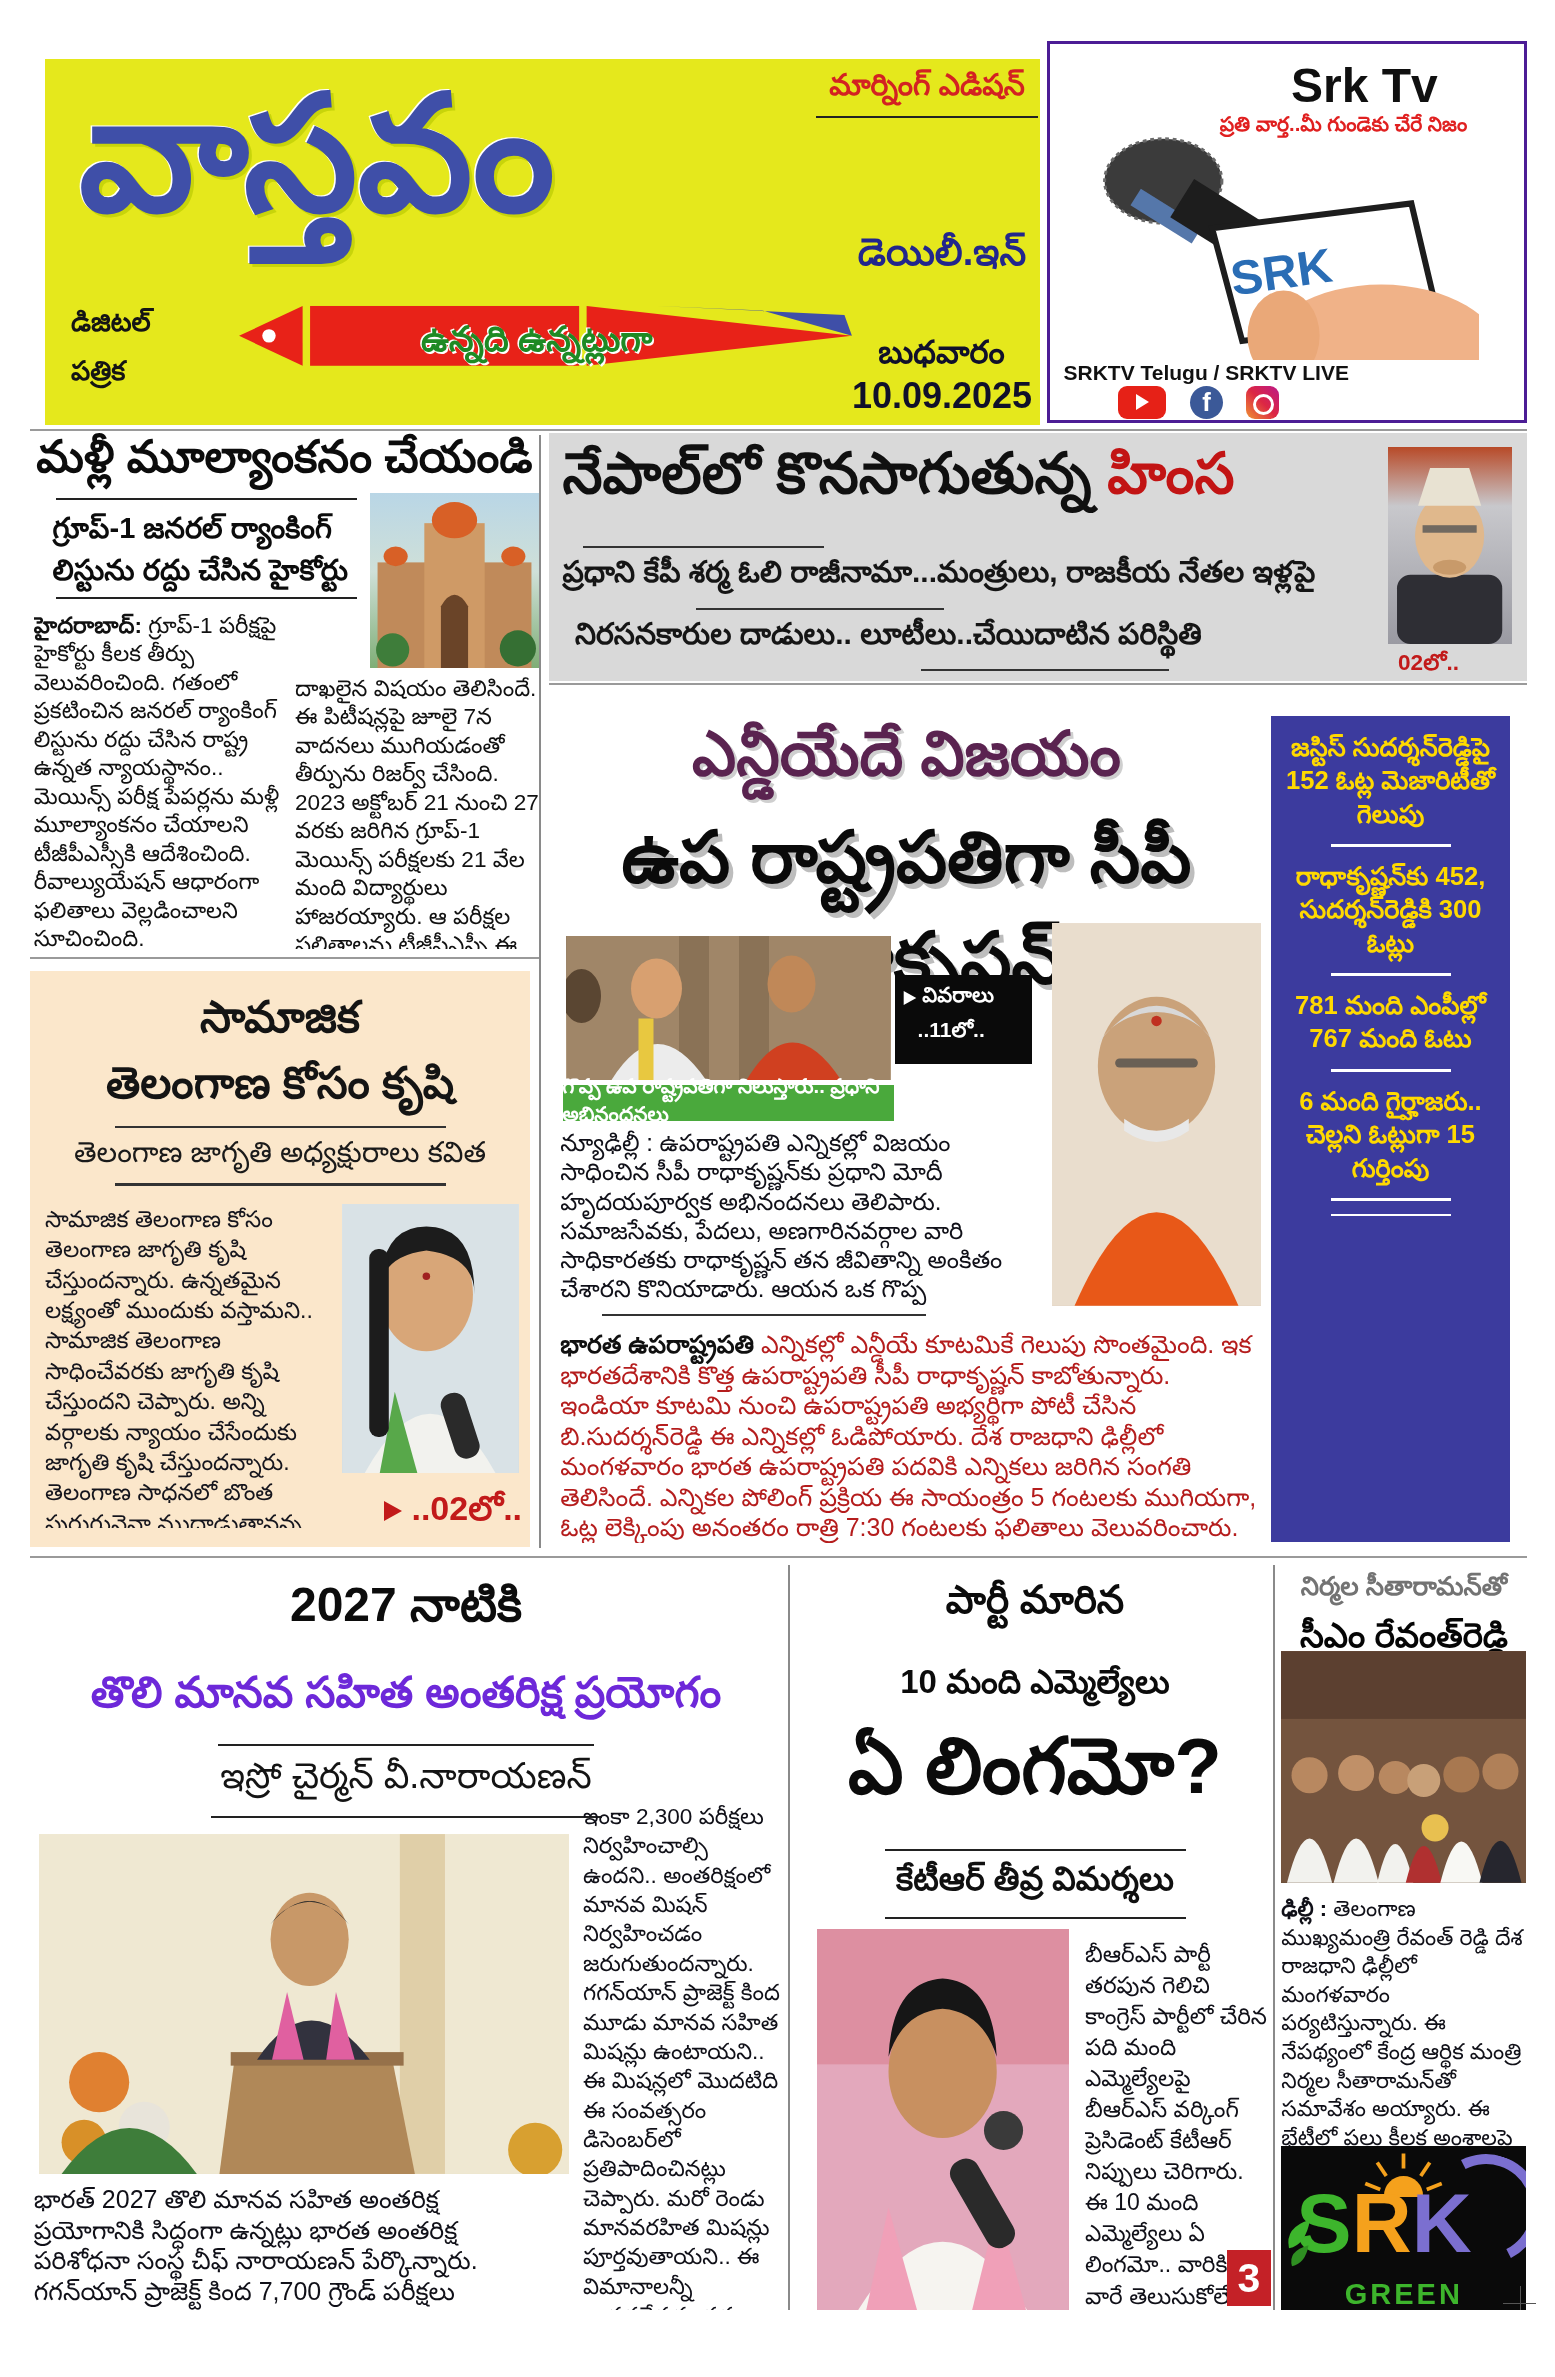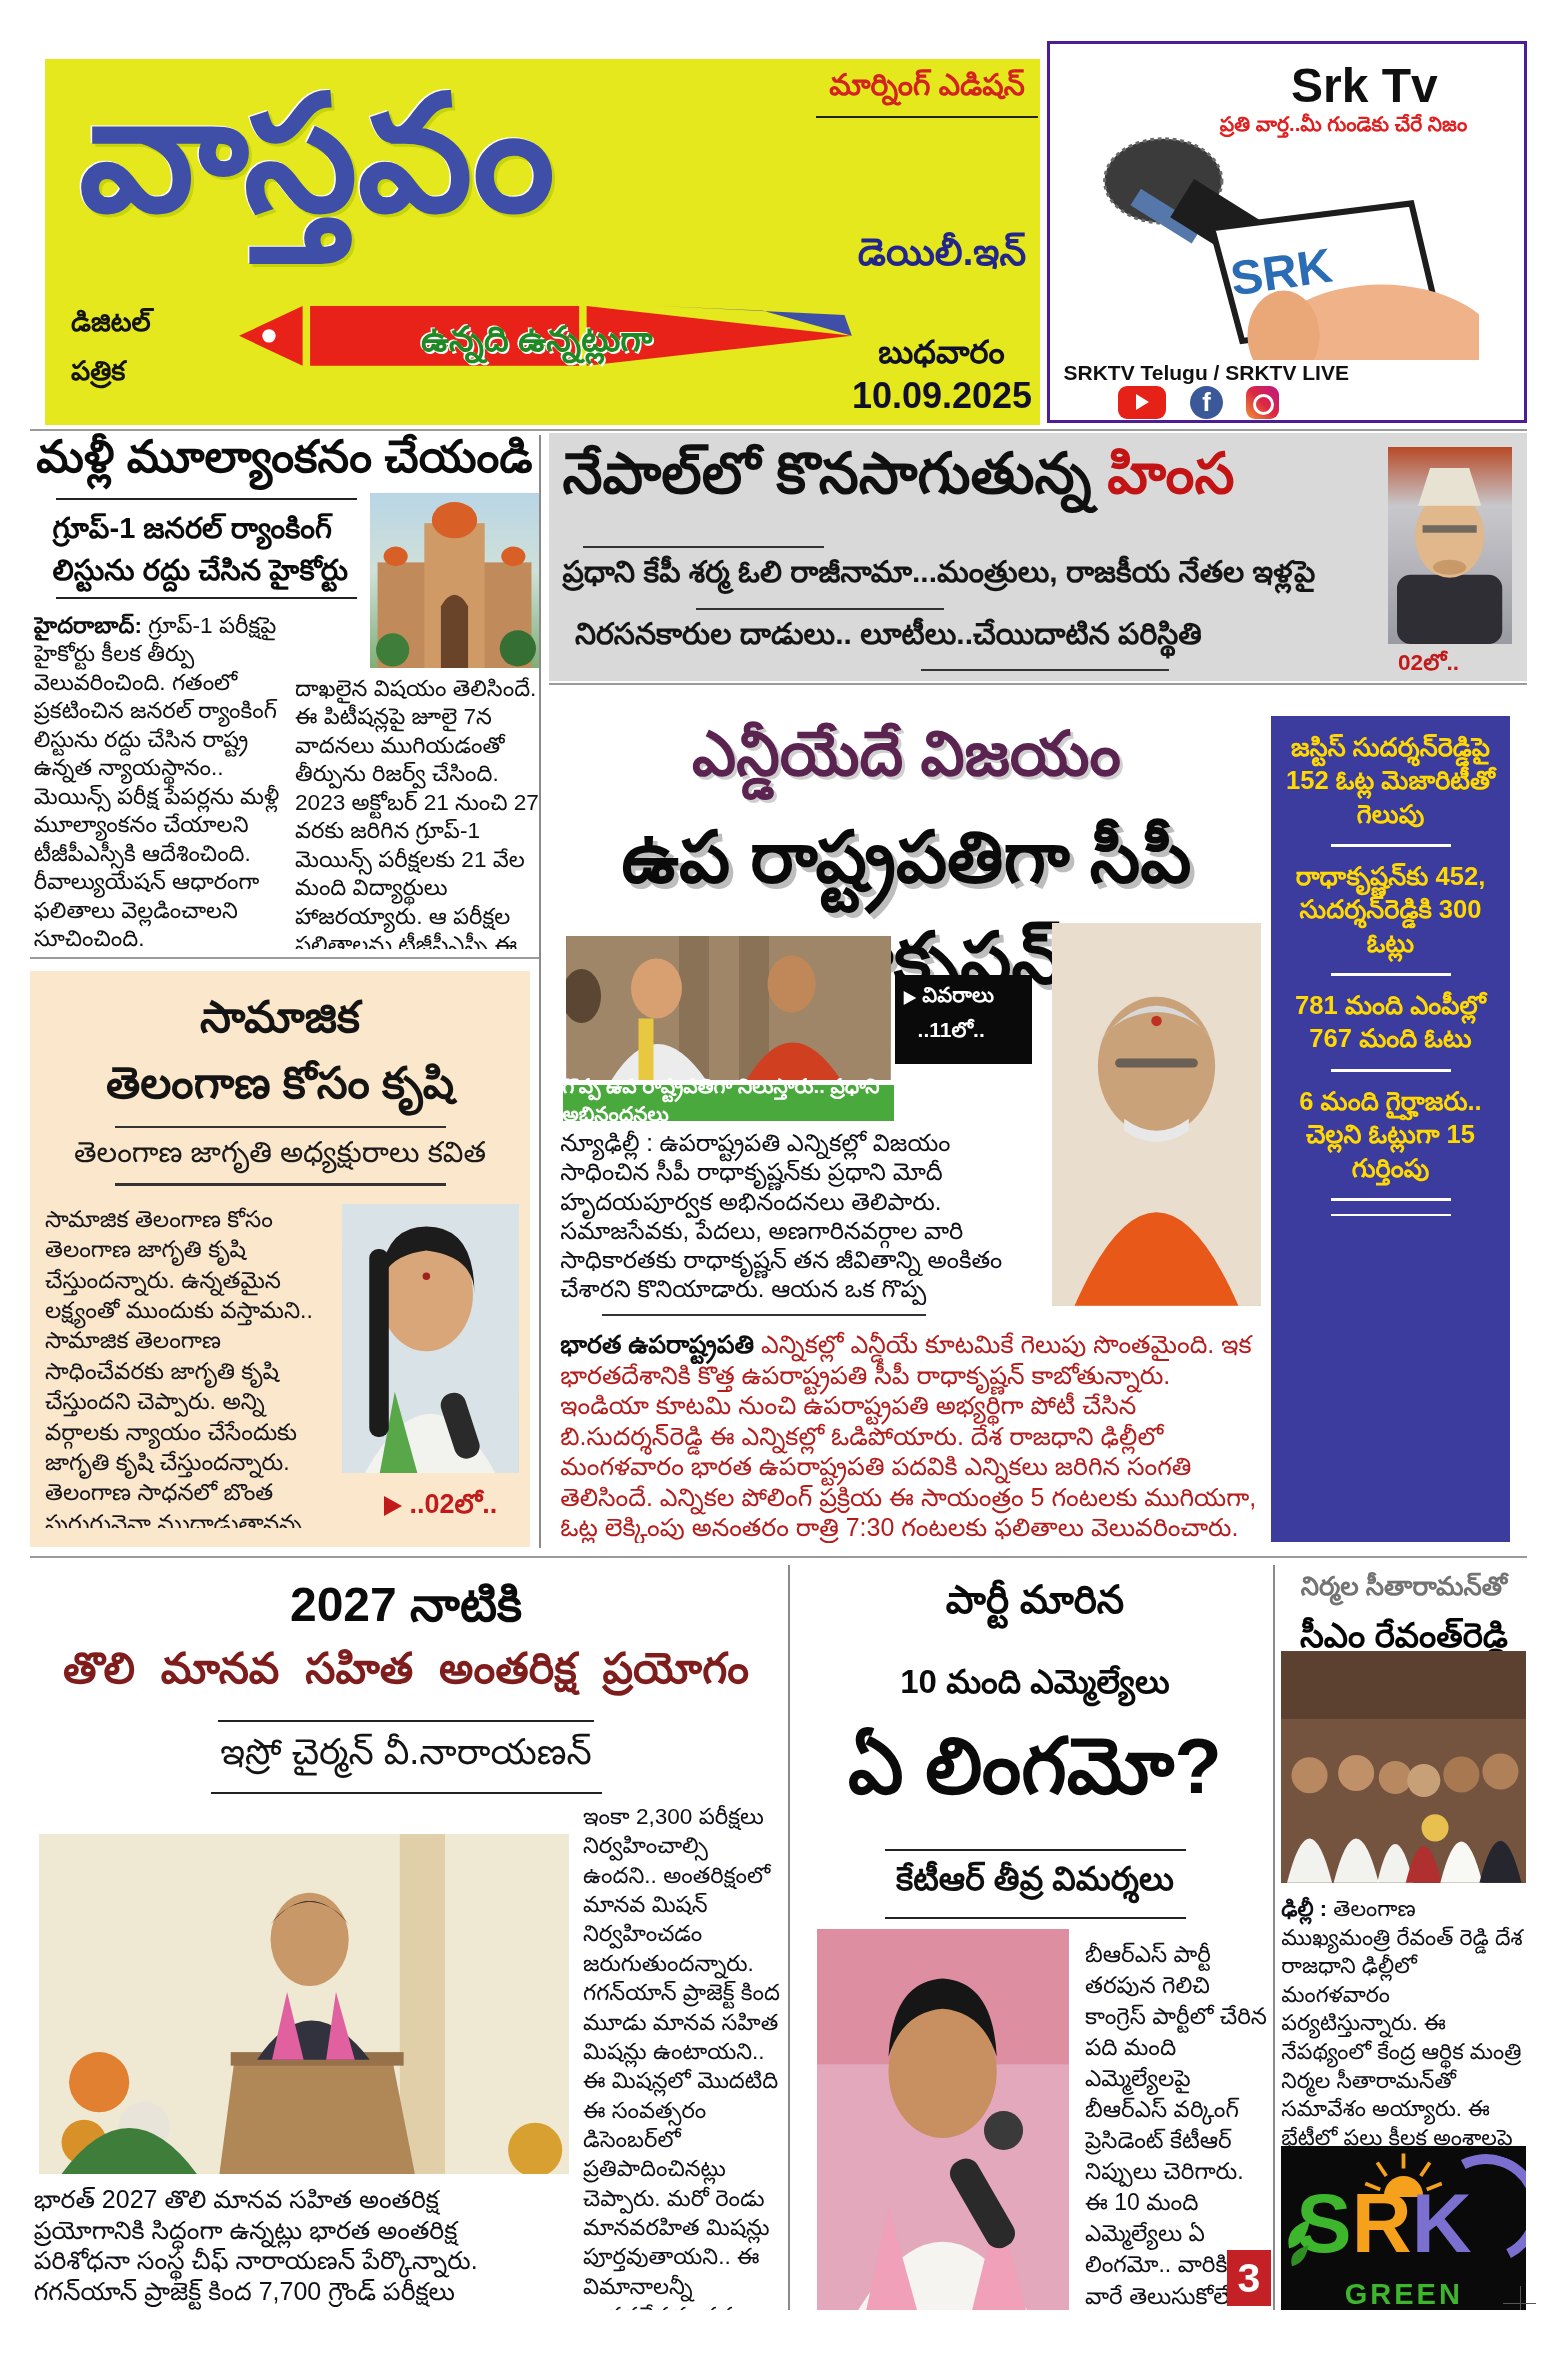--- a/index.html
+++ b/index.html
@@ -206,29 +206,29 @@
         <rect x="0" y="0" width="235" height="358" fill="#d9e2e6"></rect>
         <path d="M30 358 Q117 200 204 358 Z" fill="#f2f2ee"></path>
         <path d="M50 358 L70 250 L100 358 Z" fill="#58a84a"></path>
         <ellipse cx="112" cy="120" rx="62" ry="76" fill="#d8a678"></ellipse>
         <path d="M50 120 Q50 30 112 30 Q176 30 176 120 Q176 70 112 62 Q50 70 50 120 Z" fill="#1c1c1c"></path>
         <rect x="36" y="60" width="26" height="250" fill="#1c1c1c" rx="12"></rect>
         <circle cx="112" cy="96" r="5" fill="#a02020"></circle>
         <rect x="140" y="250" width="34" height="90" rx="16" fill="#2a2a2a" transform="rotate(-18 157 295)"></rect>
       </svg>
     </div>
-    <div class="abs b red tofu" style="left:354px;top:518px;font-size:27px;">
+    <div class="abs b red tofu" style="left:354px;top:518px;font-size:34px;">
       <span class="arrow-right"></span>
       <span>..02లో..</span>
     </div>
   </div>
 
   <div class="abs" style="left:30px;top:1569px;width:752px;height:760px;">
     <div class="b ctr" style="margin-top:7.5px;font-size:48px;color:#0c0c0c;">2027 నాటికి</div>
-    <div class="b ctr tofu" style="margin-top:2px;font-size:43px;color:#7f1d1d;font-family:Liberation Mono, monospace;">తొలి మానవ సహిత అంతరిక్ష ప్రయోగం</div>
+    <div class="b ctr tofu" style="margin-top:24px;font-size:43px;color:#6d28d9;">తొలి మానవ సహిత అంతరిక్ష ప్రయోగం</div>
     <div style="width:376px;height:2.3px;background:#222;margin:16.6px auto 0;"></div>
     <div class="ctr tofu" style="margin-top:9px;font-size:36px;color:#141414;">ఇస్రో చైర్మన్ వీ.నారాయణన్</div>
     <div style="width:391px;height:2.3px;background:#222;margin:10.5px auto 0;"></div>
 
     <div class="photo" style="left:9px;top:265px;width:530px;height:340px;background:linear-gradient(#f2ecd8,#e6d9bc);">
       <svg width="530" height="340" viewBox="0 0 705 452">
         <rect x="0" y="0" width="705" height="452" fill="#efe8d2"></rect>
         <rect x="480" y="0" width="60" height="452" fill="#e0cfa8"></rect>
         <path d="M240 452 L260 300 L470 300 L500 452 Z" fill="#b08858"></path>
         <rect x="255" y="290" width="230" height="18" fill="#96714a"></rect>

